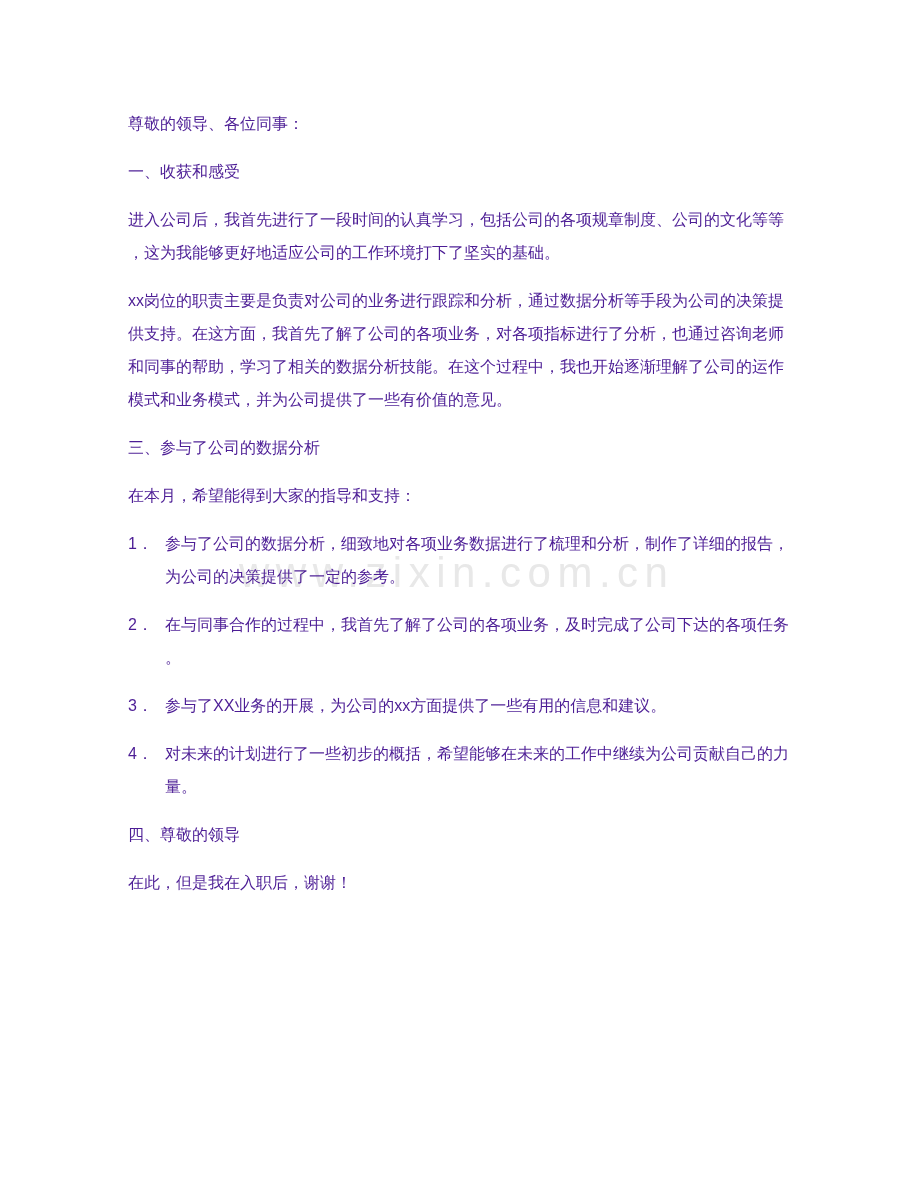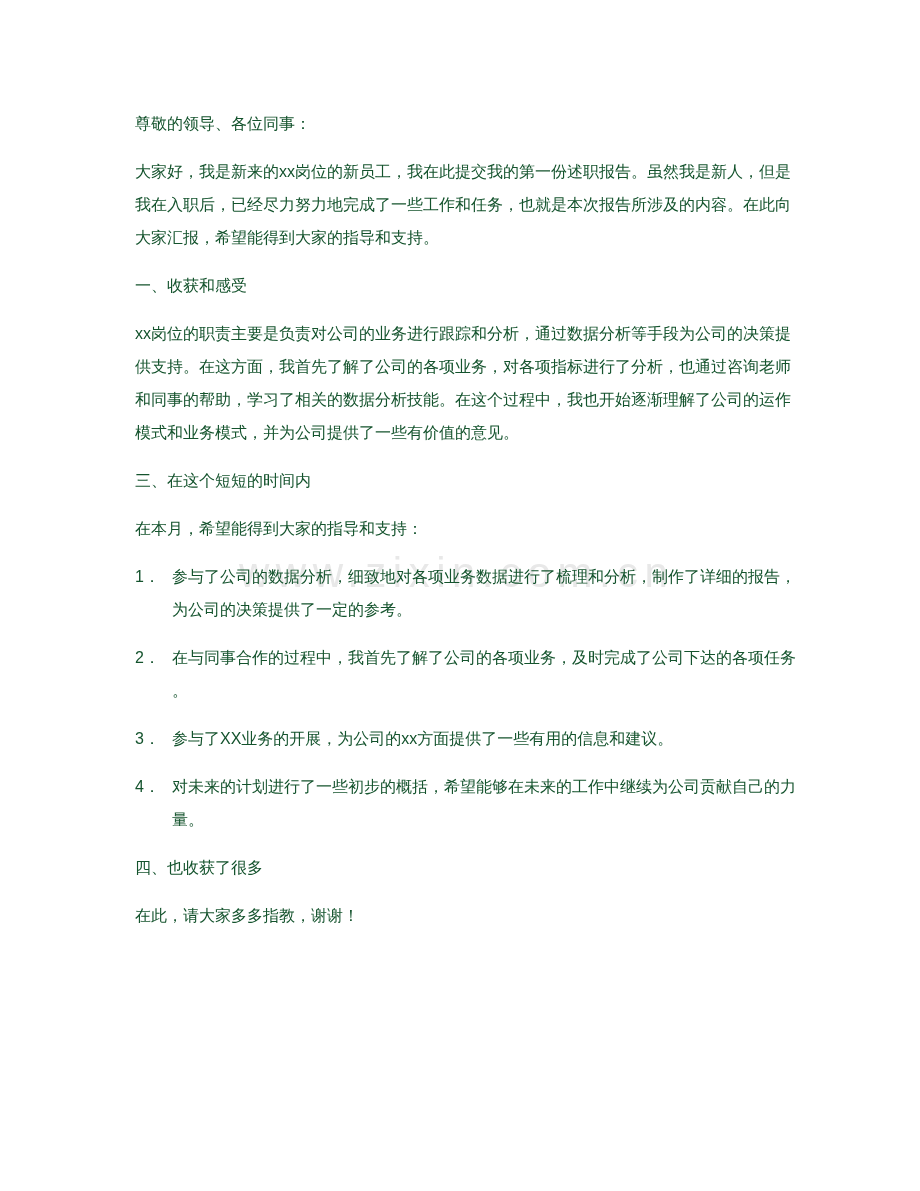--- a/index.html
+++ b/index.html
@@ -29,24 +29,24 @@
   }
   .content {
     position: relative;
     z-index: 1;
     box-sizing: border-box;
     padding: 107px 128px 60px 128px;
   }
   .block {
     box-sizing: border-box;
     width: 664px;
-    margin: 15px 7px;
+    margin: 15px 0;
     font-size: 16px;
     line-height: 33px;
-    color: #14532d;
+    color: #4c1d95;
     text-align: left;
     word-break: break-all;
     line-break: anywhere;
   }
   .content .block:first-child {
     margin-top: 0;
   }
   .li {
     position: relative;
     padding-left: 37px;
@@ -61,29 +61,29 @@
 <body>
 
 <div class="page">
 
   <div class="watermark">www.zixin.com.cn</div>
 
   <div class="content">
 
     <p class="block para">尊敬的领导、各位同事：</p>
 
-    <p class="block para">大家好，我是新来的xx岗位的新员工，我在此提交我的第一份述职报告。虽然我是新人，但是我在入职后，已经尽力努力地完成了一些工作和任务，也就是本次报告所涉及的内容。在此向大家汇报，希望能得到大家的指导和支持。</p>
 
     <p class="block heading">一、收获和感受</p>
 
+    <p class="block para">进入公司后，我首先进行了一段时间的认真学习，包括公司的各项规章制度、公司的文化等等，这为我能够更好地适应公司的工作环境打下了坚实的基础。</p>
 
 
     <p class="block para">xx岗位的职责主要是负责对公司的业务进行跟踪和分析，通过数据分析等手段为公司的决策提供支持。在这方面，我首先了解了公司的各项业务，对各项指标进行了分析，也通过咨询老师和同事的帮助，学习了相关的数据分析技能。在这个过程中，我也开始逐渐理解了公司的运作模式和业务模式，并为公司提供了一些有价值的意见。</p>
 
-    <p class="block heading">三、在这个短短的时间内</p>
+    <p class="block heading">三、参与了公司的数据分析</p>
 
     <p class="block para">在本月，希望能得到大家的指导和支持：</p>
 
     <div class="block li">
       <span class="num">1．</span>
       <span class="li-text">参与了公司的数据分析，细致地对各项业务数据进行了梳理和分析，制作了详细的报告，为公司的决策提供了一定的参考。</span>
     </div>
 
     <div class="block li">
       <span class="num">2．</span>
@@ -93,19 +93,19 @@
     <div class="block li">
       <span class="num">3．</span>
       <span class="li-text">参与了XX业务的开展，为公司的xx方面提供了一些有用的信息和建议。</span>
     </div>
 
     <div class="block li">
       <span class="num">4．</span>
       <span class="li-text">对未来的计划进行了一些初步的概括，希望能够在未来的工作中继续为公司贡献自己的力量。</span>
     </div>
 
-    <p class="block heading">四、也收获了很多</p>
+    <p class="block heading">四、尊敬的领导</p>
 
 
-    <p class="block para">在此，请大家多多指教，谢谢！</p>
+    <p class="block para">在此，但是我在入职后，谢谢！</p>
 
   </div>
 </div>
 
 </body></html>

